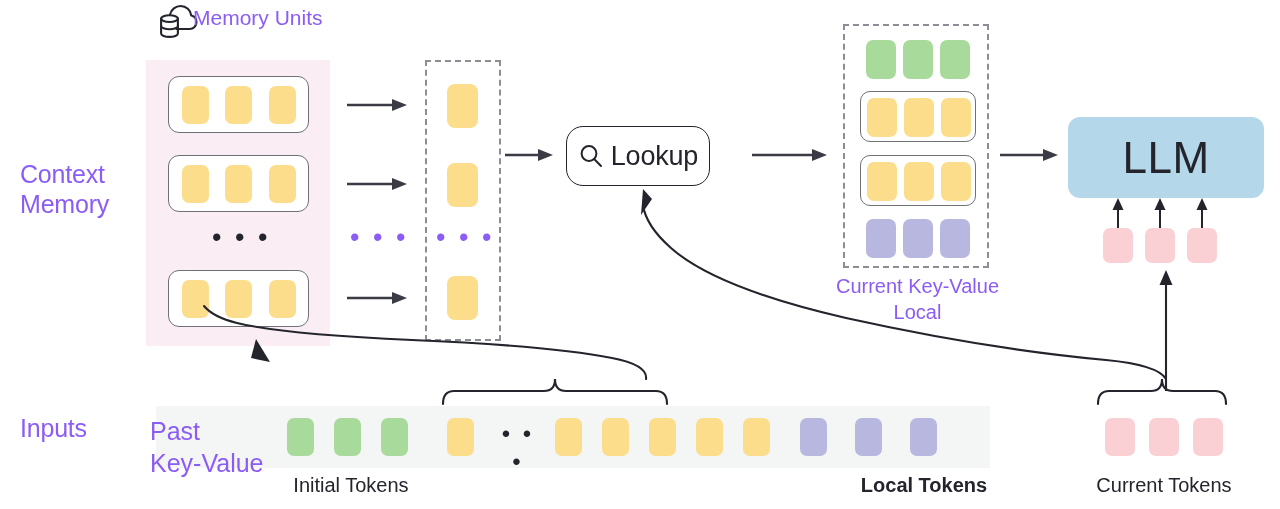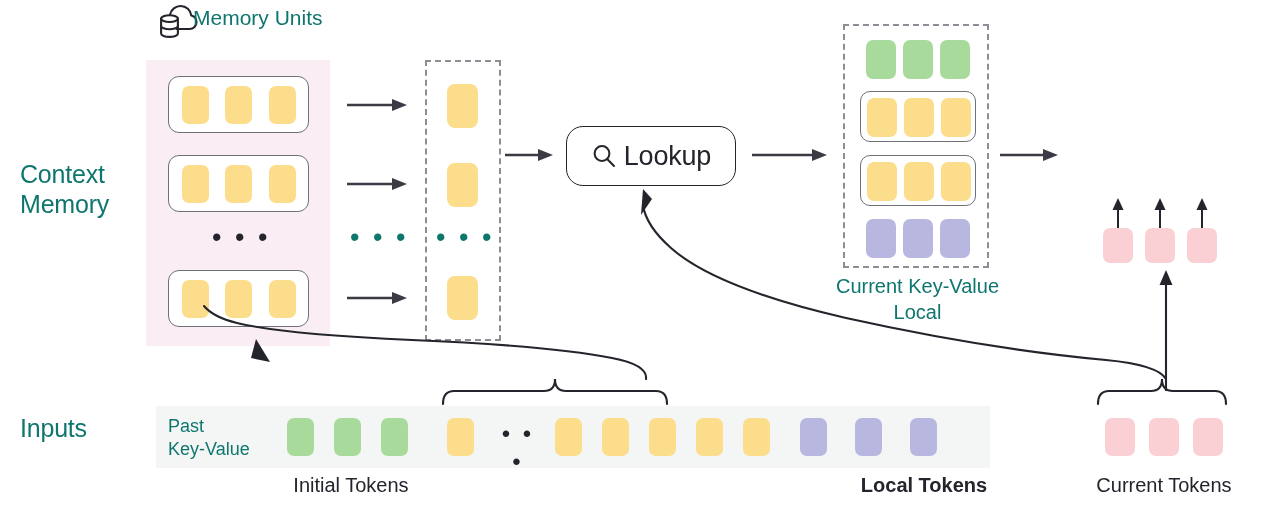--- a/index.html
+++ b/index.html
@@ -11,21 +11,21 @@
   #stage{
     position:relative;
     width:1280px;
     height:509px;
     overflow:hidden;
     background:#ffffff;
   }
   .abs{position:absolute;}
   .txt{
     position:absolute;
-    color:#0f766e;
+    color:#8b5cf6;
     line-height:1.18;
     white-space:pre;
   }
 
   
   #label-context-memory{
     left:20px; top:160px; width:130px;
     font-size:25px; text-align:left; letter-spacing:-0.2px;
   }
   #label-inputs{
@@ -107,21 +107,21 @@
   #rep-tok-0{top:84px;}
   #rep-tok-1{top:163px;}
   #rep-tok-2{top:276px;}
   #rep-ellipsis{
     left:436px; top:222px; width:54px;
     font-size:27px; letter-spacing:3px; text-align:center;
   }
 
   
   #lookup-box{
-    left:566px; top:126px; width:170px; height:60px;
+    left:566px; top:126px; width:144px; height:60px;
     border:1.7px solid #24252c;
     border-radius:17px;
     background:#ffffff;
     box-sizing:border-box;
     display:flex; align-items:center; justify-content:center; gap:7px;
   }
   #lookup-label{font-size:27px; color:#24252c; letter-spacing:-0.2px;}
   #search-icon{width:26px;height:26px;flex:0 0 auto;}
 
   
@@ -173,22 +173,22 @@
   #current-tok-top-0{left:1103px;}
   #current-tok-top-1{left:1145px;}
   #current-tok-top-2{left:1187px;}
 
   
   #input-strip{
     left:156px; top:406px; width:834px; height:62px;
     background:#f4f6f5;
   }
   #past-kv-label{
-    left:168px; top:415px; width:100px;
-    font-size:18px; line-height:1.28; text-align:left;
+    left:150px; top:415px; width:100px;
+    font-size:25px; line-height:1.28; text-align:left;
   }
   .strip-tok{
     position:absolute; top:418px; width:27px; height:38px; border-radius:7px;
   }
   #strip-ellipsis{
     position:absolute; left:495px; top:420px; width:46px;
     font-size:24px; letter-spacing:3px; text-align:center;
   }
 
   
@@ -327,20 +327,23 @@
 
   <div class="txt" id="label-kv-cache"><span>Current Key-Value</span><br><span>Local</span></div>
 
   <div class="arrow-h" id="arrow-kv-llm">
     <svg width="58" height="14" viewBox="0 0 58 14">
         <path d="M0 7h44" stroke="#3a3b44" stroke-width="2.6"></path>
         <path d="M58 7l-15-6v12z" fill="#3a3b44"></path>
       </svg>
   </div>
 
+  <div class="abs" id="llm-box">
+    <span id="llm-label">LLM</span>
+  </div>
 
   <div class="llm-in-arrow" id="llm-arrow-0">
     <svg width="12" height="30" viewBox="0 0 12 30">
         <path d="M6 30V10" stroke="#24252c" stroke-width="2"></path>
         <path d="M6 0l5.5 12h-11z" fill="#24252c"></path>
       </svg>
   </div>
   <div class="llm-in-arrow" id="llm-arrow-1">
     <svg width="12" height="30" viewBox="0 0 12 30">
         <path d="M6 30V10" stroke="#24252c" stroke-width="2"></path>

